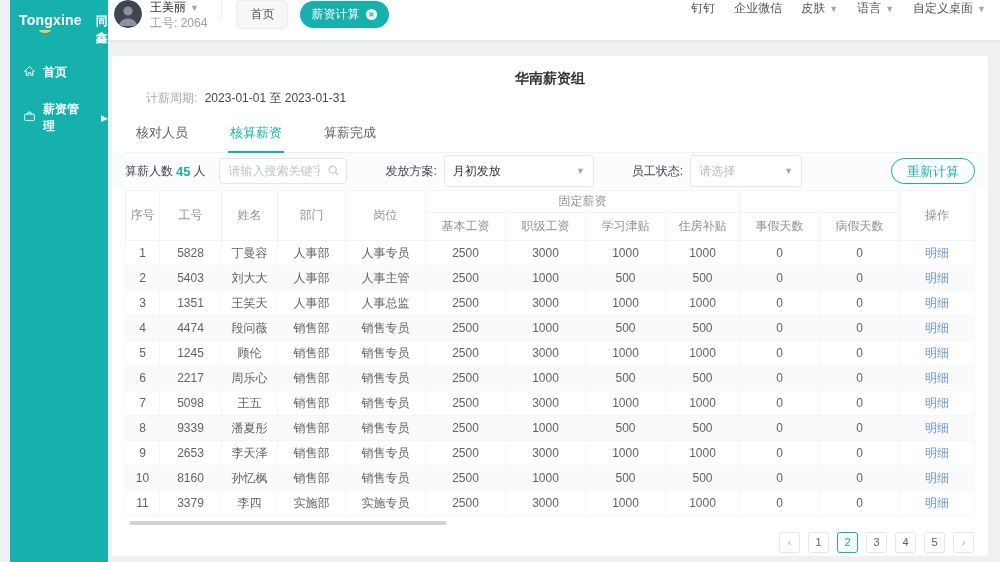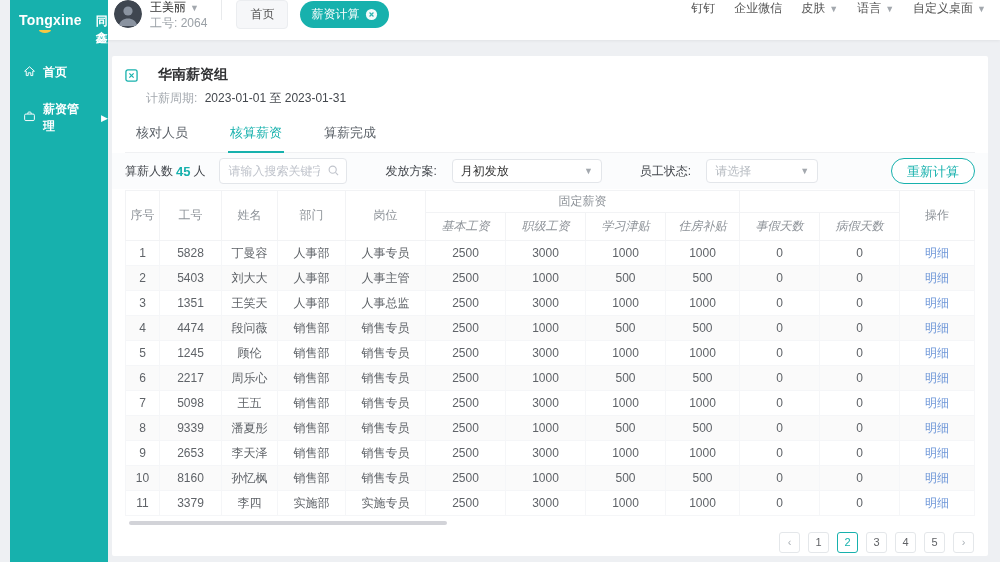--- a/index.html
+++ b/index.html
@@ -36,50 +36,50 @@
   .vdiv{width:1px;height:20px;background:#e8eaec;margin:0 14px;}
   .wtab{display:flex;align-items:center;gap:6px;font-size:12px;cursor:pointer;border-radius:4px;padding:5px 13px;}
   .wtab.plain{background:#f6f7f9;border:1px solid #ebedf0;color:#555;margin-right:12px;}
   .wtab.active{background:var(--accent);color:#fff;border-radius:14px;padding:5px 11px;}
   .hright{margin-left:auto;display:flex;align-items:center;gap:19px;font-size:12px;color:#555;}
   .hr-item{display:flex;align-items:center;gap:4px;cursor:pointer;}
   .hr-item .caret{color:#a3a8ae;font-size:9px;}
   
   .main{position:absolute;left:98px;top:40px;right:0;bottom:0;padding:16px 12px 6px 14px;}
   .card{background:#fff;width:100%;height:100%;padding:10px 13px 0;position:relative;border-radius:2px;}
-  .card-head{display:flex;align-items:center;gap:20px;height:18px;}
+  .card-head{display:flex;align-items:center;gap:4px;height:18px;flex-direction:column;}
   .page-title{font-size:14px;font-weight:bold;color:#303133;}
   .period{margin:6px 0 0 21px;height:16px;}
   .period .plabel{color:#a3a8ae;}
   .period .pvalue{color:#43474d;margin-left:4px;}
   .ctabs{margin-top:10px;display:flex;gap:38px;padding-left:9px;border-bottom:1px solid #f0f1f3;}
   .ctab{padding:8px 2px 9px;font-size:13px;color:#595f66;cursor:pointer;}
   .ctab.active{color:var(--accent);border-bottom:2px solid var(--accent);margin-bottom:-1px;}
   
   .filters{margin:0 -13px;padding:6px 13px;background:#fbfcfd;display:flex;align-items:center;height:36px;}
   .f-label{color:#43474d;}
   .f-count{color:var(--accent);font-weight:bold;font-size:13px;margin:0 3px;}
   .searchbox{position:relative;margin-left:14px;}
   .searchbox input{width:128px;height:26px;border:1px solid #e3e6ea;border-radius:4px;padding:0 26px 0 8px;
     font-size:12px;color:#333;outline:none;font-family:inherit;background:#fff;}
   .searchbox input::placeholder{color:#c0c4cc;}
   .searchbox .sicon{position:absolute;right:7px;top:6px;}
   .selwrap{display:flex;align-items:center;margin-left:38px;}
   .selwrap .sel{display:flex;align-items:center;justify-content:space-between;border:1px solid #e3e6ea;border-radius:4px;
-    height:24px;background:#fff;padding:0 8px;margin-left:15px;cursor:pointer;}
+    height:32px;background:#fff;padding:0 8px;margin-left:7px;cursor:pointer;}
   .sel .caret{color:#a3a8ae;font-size:9px;}
   .sel.plan{width:150px;}
   .sel.status{width:112px;color:#b7bcc2;}
   .recalc{margin-left:auto;height:26px;padding:4px 15px;border:1px solid var(--accent);color:var(--accent);
     background:#fff;border-radius:14px;font-size:13px;cursor:pointer;font-family:inherit;}
   
   table{width:100%;border-collapse:collapse;table-layout:fixed;margin-top:1px;}
   th{font-weight:normal;color:#8e9399;border:1px solid var(--border);text-align:center;background:#fff;}
   thead tr.r1 th{height:22px;}
-  thead tr.r2 th{height:28px;font-style:italic;}
+  thead tr.r2 th{height:28px;}
   td{color:#5f6368;border:1px solid #f5f6f8;text-align:center;height:25px;padding:0 2px;}
   tbody tr:nth-child(even){background:#fafafa;}
   .detail{color:var(--link);cursor:pointer;}
   
   .hscroll{margin:5px 0 0 4px;width:318px;height:4px;background:#d2d3d8;border-radius:2px;cursor:pointer;}
   .pagination{display:flex;justify-content:flex-end;align-items:center;gap:8px;margin:7px 1px 0 0;}
   .pg{min-width:21px;height:21px;line-height:19px;text-align:center;border:1px solid #e4e7ea;border-radius:3px;
     background:#fff;color:#606266;font-size:11px;cursor:pointer;}
   .pg.nav{color:#aab0b6;}
   .pg.current{border-color:var(--accent);color:var(--accent);}

